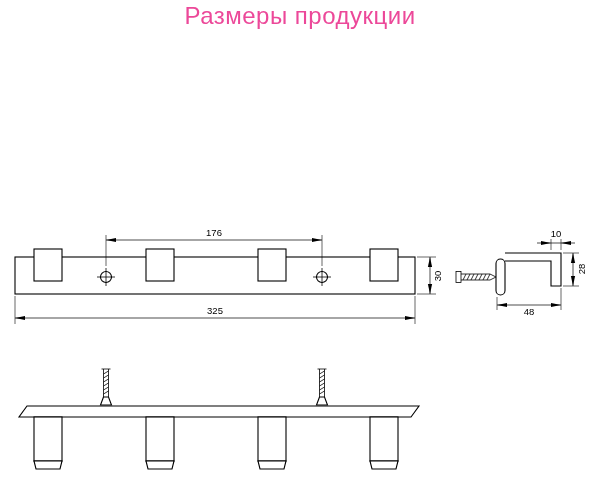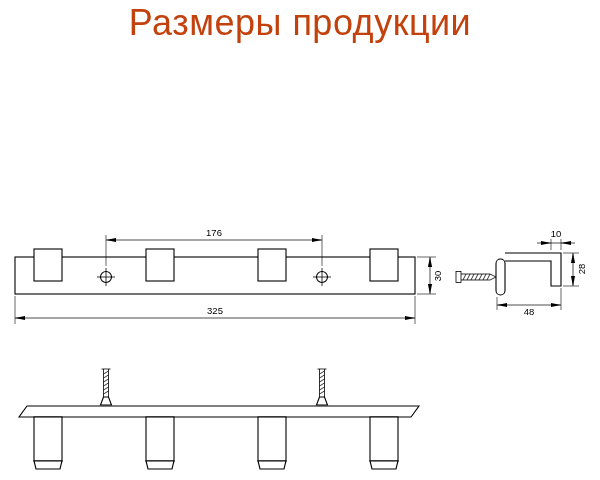--- a/index.html
+++ b/index.html
@@ -1,20 +1,20 @@
 <!DOCTYPE html>
 <html><head>
 <meta charset="utf-8">
 <style>
   html,body{margin:0;padding:0;background:#fff;}
   body{width:600px;height:480px;position:relative;overflow:hidden;
        font-family:"Liberation Sans", sans-serif;}
   .title{
     position:absolute;top:2px;left:0;width:600px;margin:0;
-    text-align:center;font-size:36px;font-weight:500;color:#c2410c;
+    text-align:center;font-size:24px;font-weight:500;color:#ec4899;
     letter-spacing:0.5px;
   }
   svg{position:absolute;top:0;left:0;}
   .outline{stroke:#000;stroke-width:1.1;fill:none;}
   .filled-white{stroke:#000;stroke-width:1.1;fill:#fff;}
   .dim{stroke:#000;stroke-width:0.7;fill:none;}
   .ext{stroke:#000;stroke-width:0.6;fill:none;}
   .thin{stroke:#000;stroke-width:0.8;fill:none;}
   text.dim-label{font-family:"Liberation Sans",sans-serif;font-size:9.5px;fill:#000;}
 </style>

